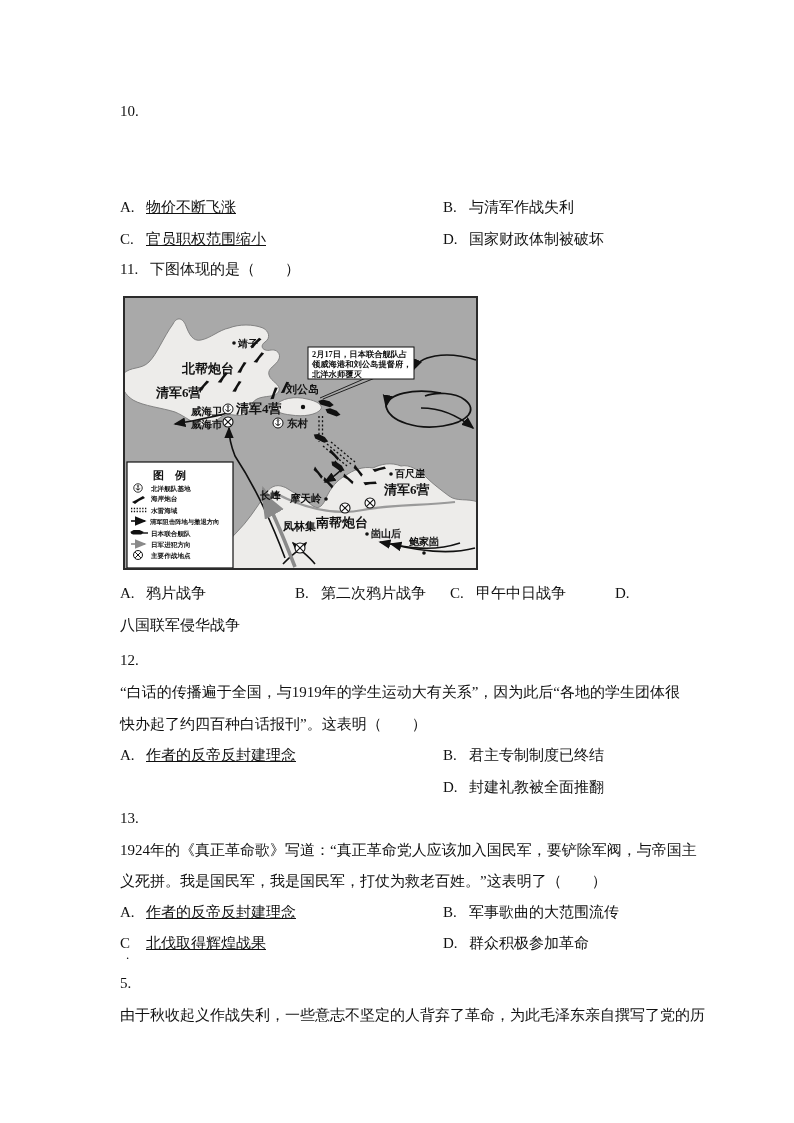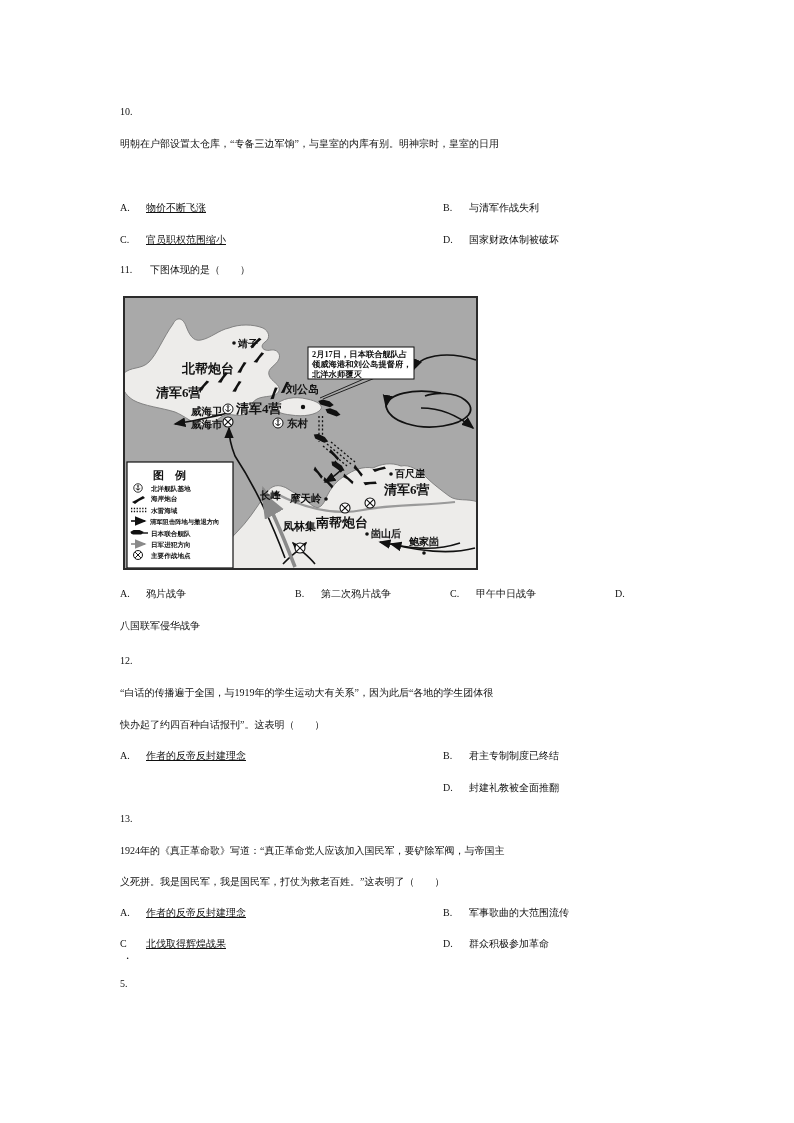--- a/index.html
+++ b/index.html
@@ -1,39 +1,38 @@
 <!DOCTYPE html>
 <html><head>
 <meta charset="utf-8">
 <style>
   html,body{margin:0;padding:0;background:#e8e8e8;}
   .page{position:relative;width:794px;height:1123px;background:#ffffff;
         font-family:"Liberation Serif","DejaVu Serif",serif;color:#111;overflow:hidden;}
-  .abs{position:absolute;white-space:nowrap;font-size:10px;line-height:21px;}
+  .abs{position:absolute;white-space:nowrap;font-size:15px;line-height:21px;}
   .qnum{left:120px;}
   .stem{left:120px;}
   .optrow{left:120px;width:620px;height:22px;}
   .opt .olab{display:inline-block;width:26px;}
   .col1{position:absolute;left:0;top:0;text-decoration:underline;}
   .col2{position:absolute;left:323px;top:0;}
   .q11a{position:absolute;left:0;top:0;}
   .q11b{position:absolute;left:175px;top:0;}
   .q11c{position:absolute;left:330px;top:0;}
   .q11d{position:absolute;left:495px;top:0;}
   .maplabel{font-weight:bold;fill:#111;}
   .stray{font-size:13px;}
   svg text{font-family:"Liberation Serif","DejaVu Serif",serif;}
 </style>
 </head>
 <body>
 
 <div class="page">
 
   <div class="abs qnum" style="top:101px">10.</div>
-  <div class="abs stem" style="top:133px">明朝在户部设置太仓库，“专备三边军饷”，与皇室的内库有别。明神宗时，皇室的日用</div>
   <div class="abs optrow" style="top:197px">
     <span class="opt col1"><span class="olab">A.</span><span>物价不断飞涨</span></span>
     <span class="opt col2"><span class="olab">B.</span><span>与清军作战失利</span></span>
   </div>
   <div class="abs optrow" style="top:229px">
     <span class="opt col1"><span class="olab">C.</span><span>官员职权范围缩小</span></span>
     <span class="opt col2"><span class="olab">D.</span><span>国家财政体制被破坏</span></span>
   </div>
 
   <div class="abs stem" style="top:259px">
@@ -229,14 +228,15 @@
     <span class="opt col1"><span class="olab">A.</span><span>作者的反帝反封建理念</span></span>
     <span class="opt col2"><span class="olab">B.</span><span>军事歌曲的大范围流传</span></span>
   </div>
   <div class="abs optrow" style="top:933px">
     <span class="opt col1"><span class="olab">C</span><span>北伐取得辉煌战果</span></span>
     <span class="opt col2"><span class="olab">D.</span><span>群众积极参加革命</span></span>
   </div>
   <div class="abs stray" style="left:126px;top:944px">.</div>
 
   <div class="abs qnum" style="top:973px">5.</div>
+  <div class="abs stem" style="top:1005px">由于秋收起义作战失利，一些意志不坚定的人背弃了革命，为此毛泽东亲自撰写了党的历</div>
 
 </div>
 
 </body></html>

